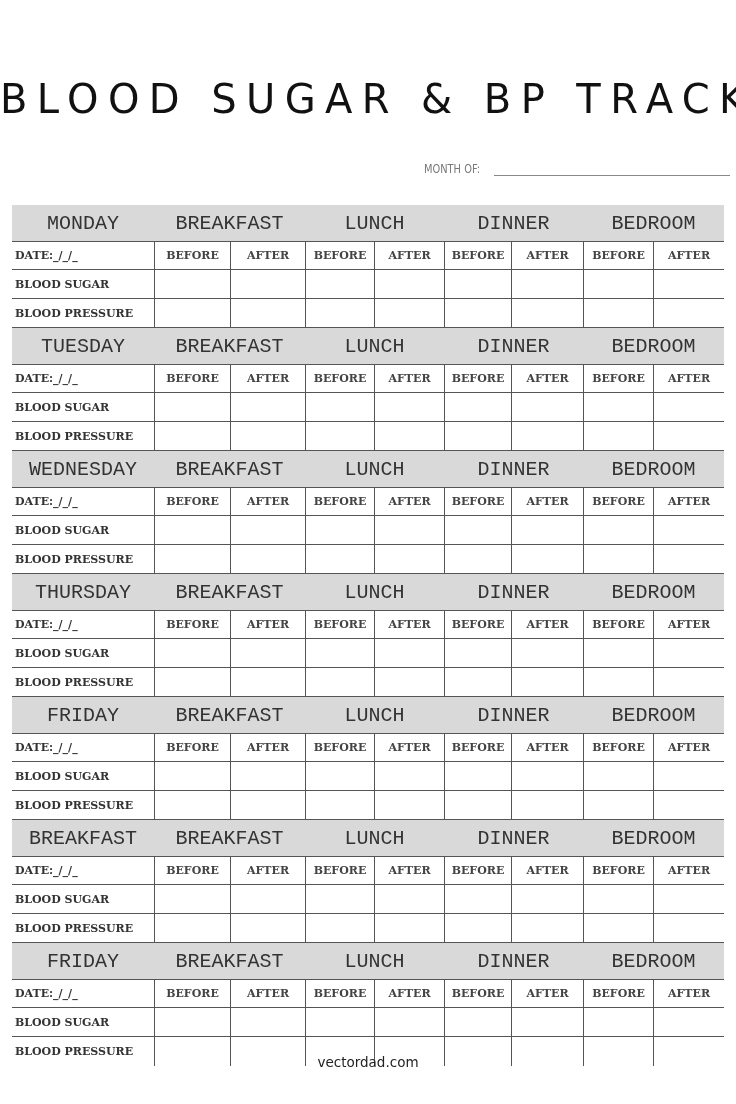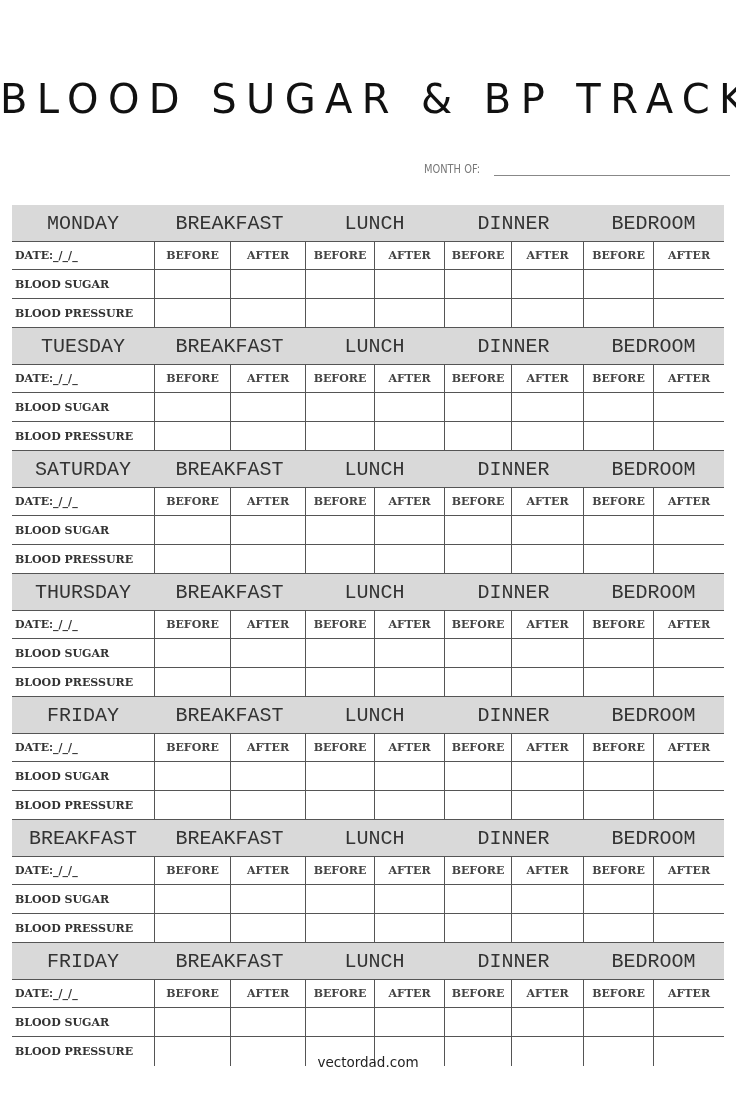--- a/index.html
+++ b/index.html
@@ -110,21 +110,21 @@
         <div class="cell w3"></div>
         <div class="cell w4"></div>
         <div class="cell w5"></div>
         <div class="cell w6"></div>
         <div class="cell w7"></div>
         <div class="cell w8"></div>
       </div>
     </div>
     <div class="day">
       <div class="day-header">
-        <div class="c" style="width:142px">SATURDAY</div>
+        <div class="c" style="width:142px">WEDNESDAY</div>
         <div class="c" style="width:151px">BREAKFAST</div>
         <div class="c" style="width:139px">LUNCH</div>
         <div class="c" style="width:139px">DINNER</div>
         <div class="c" style="width:141px">BEDROOM</div>
       </div>
       <div class="row first">
         <div class="label">DATE:_/_/_</div>
         <div class="cell w1">BEFORE</div>
         <div class="cell w2">AFTER</div>
         <div class="cell w3">BEFORE</div>

